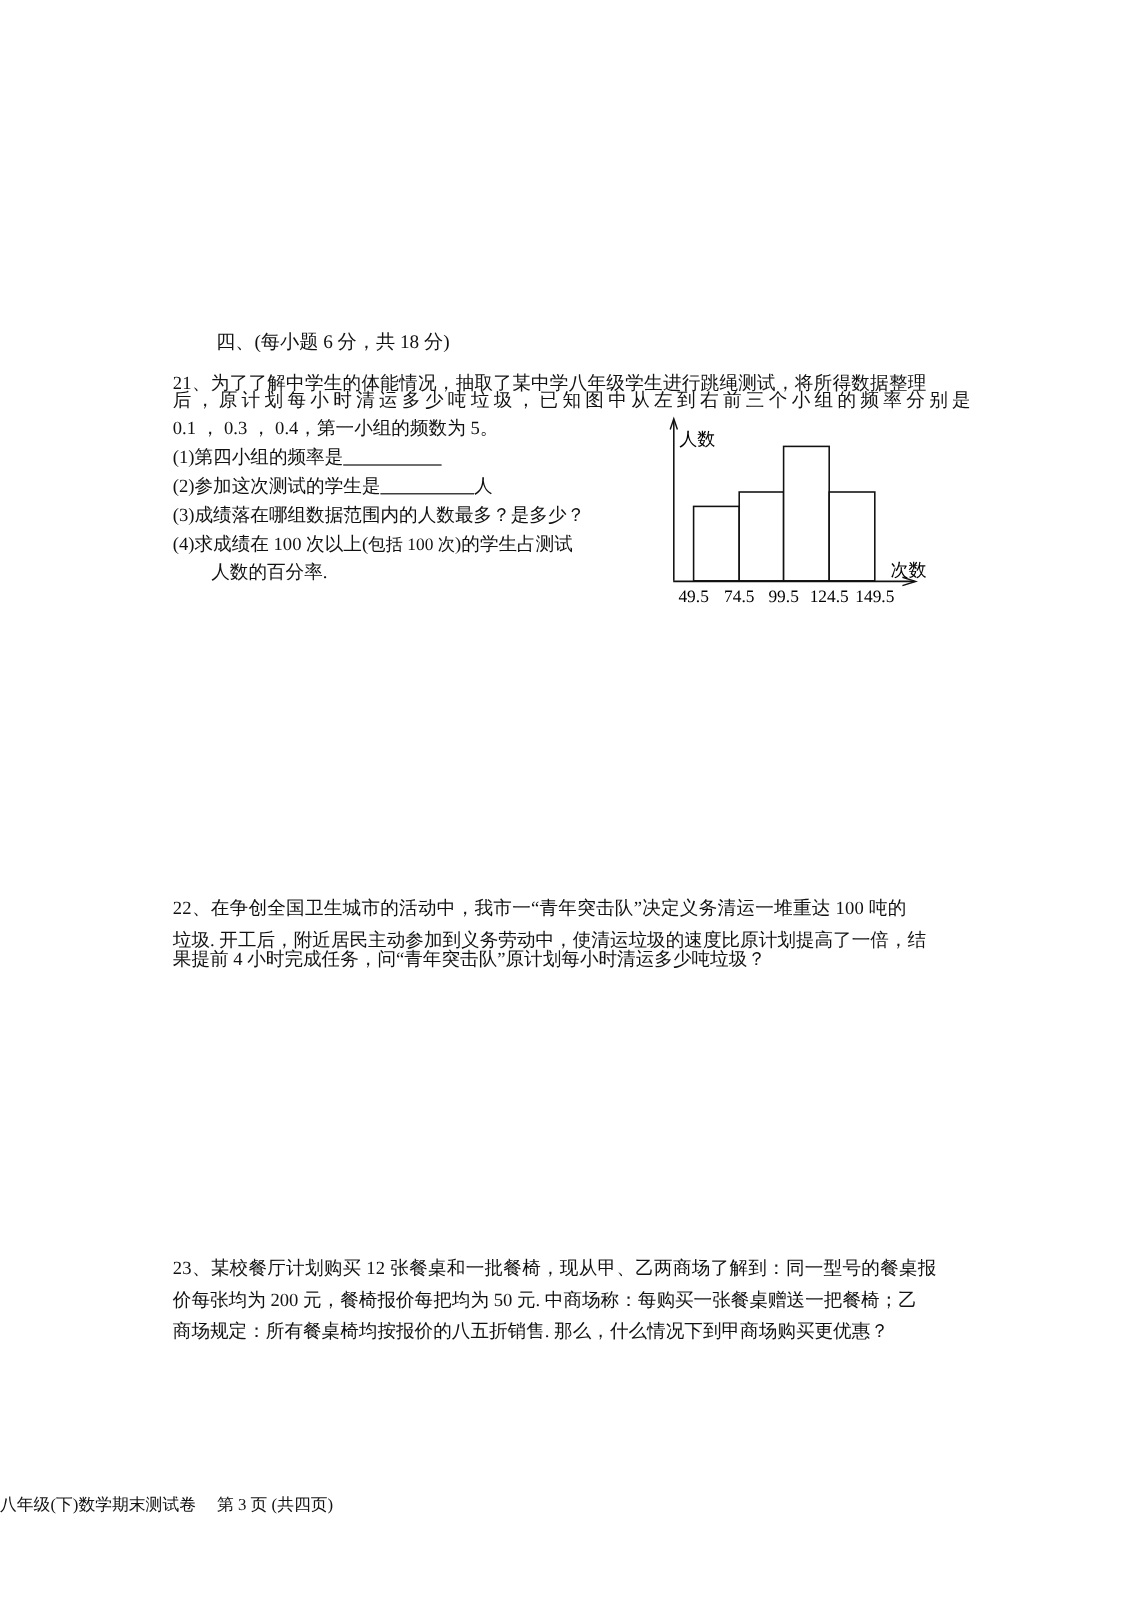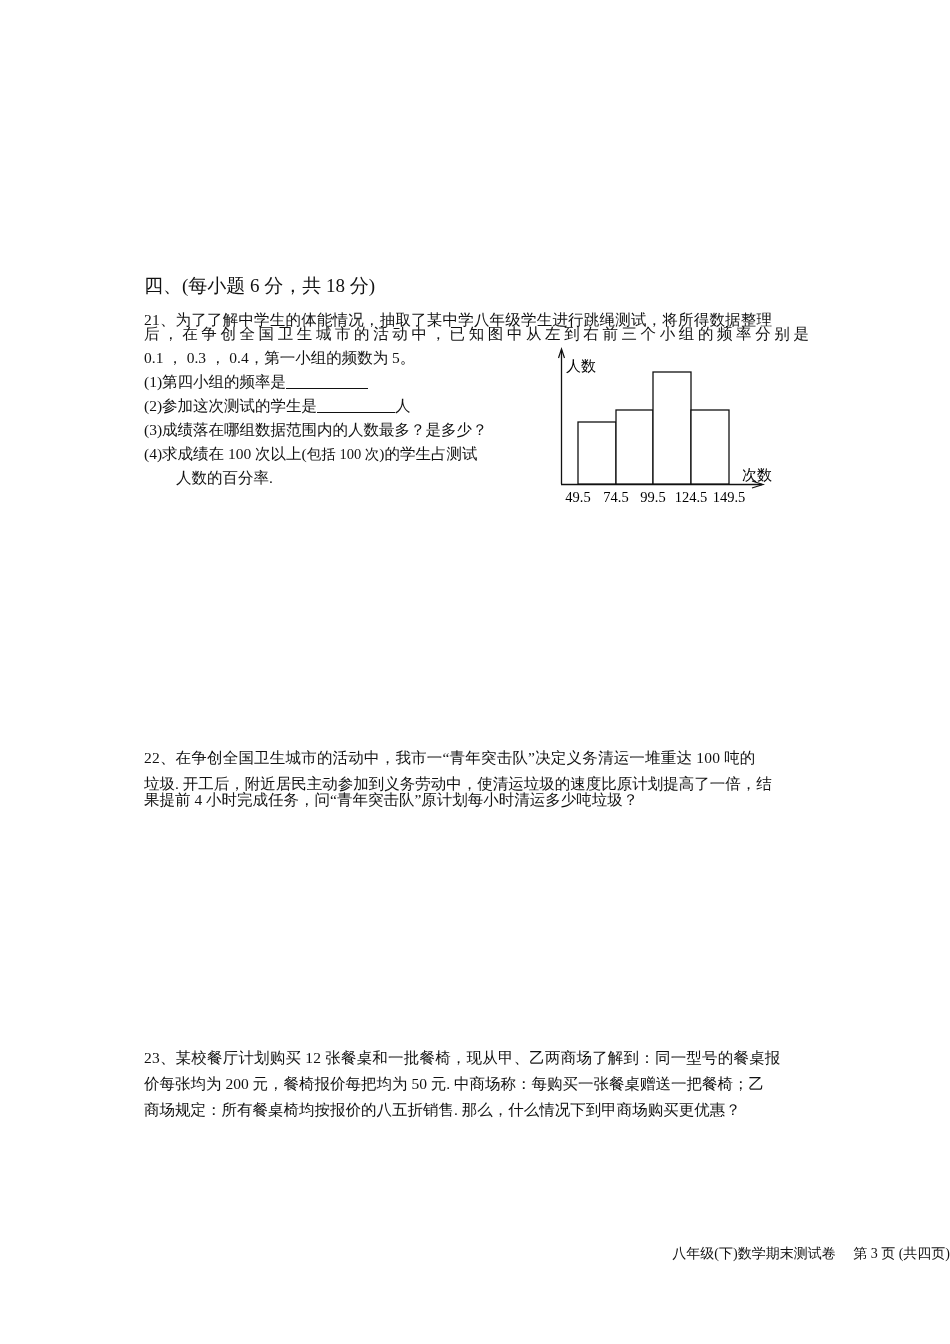--- a/index.html
+++ b/index.html
@@ -1,33 +1,33 @@
 <!DOCTYPE html>
 <html><head>
 <meta charset="utf-8">
 <style>
   html, body { margin: 0; padding: 0; background: #ffffff; }
   body { width: 950px; height: 1344px; position: relative; overflow: hidden;
          font-family: "Liberation Serif", "DejaVu Serif", serif; color: #111; }
   .line { position: absolute; left: 144px; font-size: 15.5px; line-height: 24px; white-space: nowrap; }
   .sans { font-family: Liberation Serif, serif; font-size: 14.5px; }
-  .section-title { font-size: 19px; }
+  .section-title { font-size: 16px; margin-left: 36px; }
   .blank { display: inline-block; border-bottom: 1px solid #111; height: 16px; vertical-align: -2px; }
   .justify { letter-spacing: 0.2px; }
   .wide { letter-spacing: 3.6px; }
   #chart { position: absolute; left: 540px; top: 340px; }
-  .footer { position: absolute; top: 1245px; left: 0; width: 950px; text-align: right; font-size: 14px; white-space: pre; }
+  .footer { position: absolute; top: 1245px; left: 0; width: 950px; text-align: left; font-size: 14px; white-space: pre; }
 </style>
 </head>
 <body>
 
 <div class="line section-title" style="top:274px;">四、(每小题 6 分，共 18 分)</div>
 
 <div class="line justify" style="top:308px;">21、为了了解中学生的体能情况，抽取了某中学八年级学生进行跳绳测试，将所得数据整理</div>
-<div class="line wide" style="top:322px;">后，在争创全国卫生城市的活动中，已知图中从左到右前三个小组的频率分别是</div>
+<div class="line wide" style="top:322px;">后，原计划每小时清运多少吨垃圾，已知图中从左到右前三个小组的频率分别是</div>
 <div class="line" style="top:346px;">0.1 ， 0.3 ， 0.4，第一小组的频数为 5。</div>
 
 <div class="line" style="top:370px;">
   <span>(1)第四小组的频率是</span><span class="blank" style="width:82px;"></span>
 </div>
 <div class="line" style="top:394px;">
   <span>(2)参加这次测试的学生是</span><span class="blank" style="width:78px;"></span><span>人</span>
 </div>
 <div class="line" style="top:418px;">(3)成绩落在哪组数据范围内的人数最多？是多少？</div>
 <div class="line" style="top:442px;">

